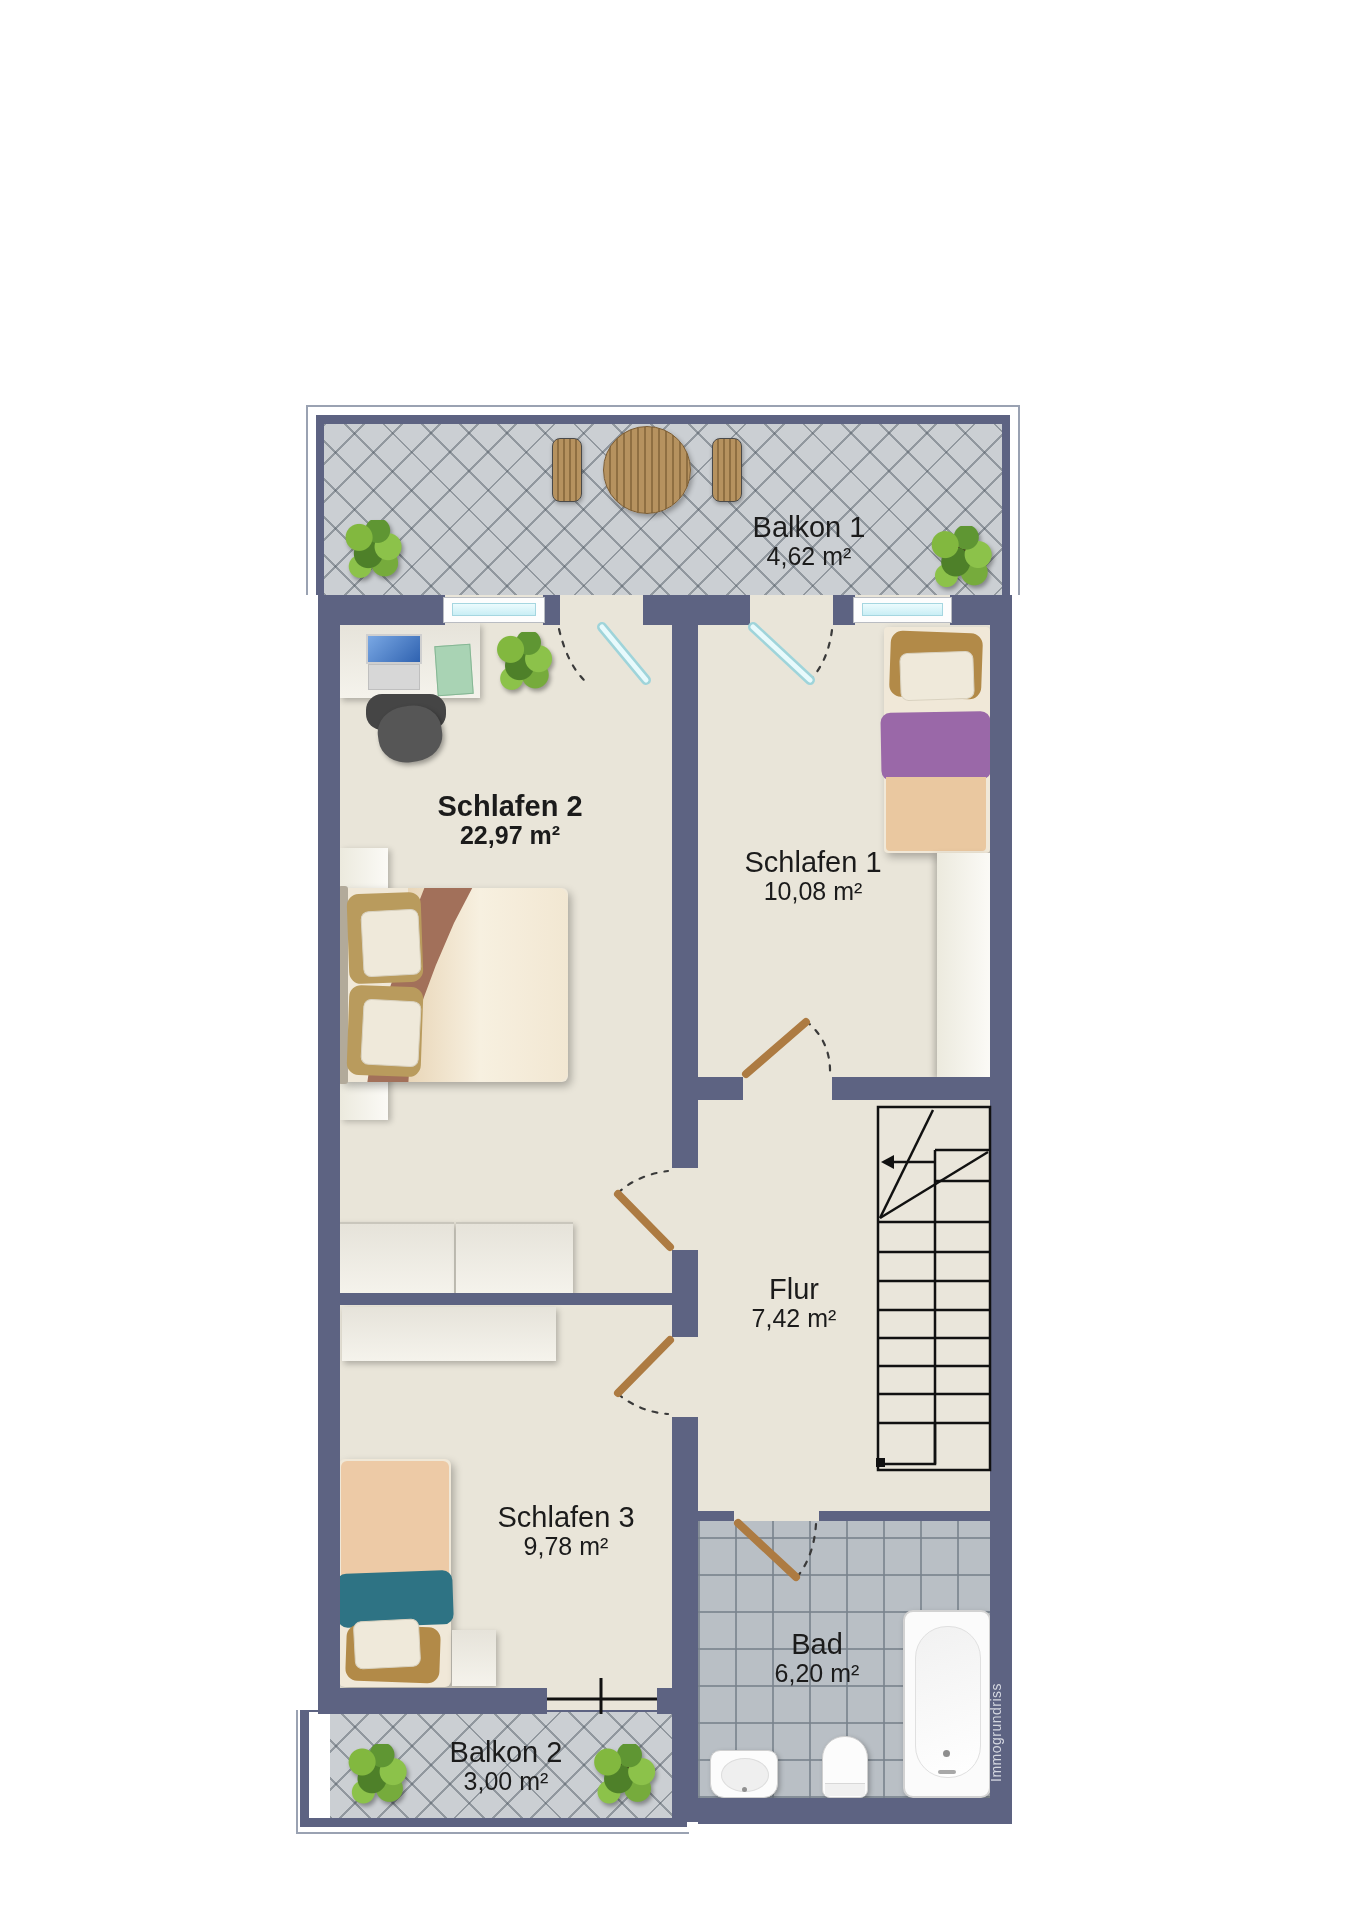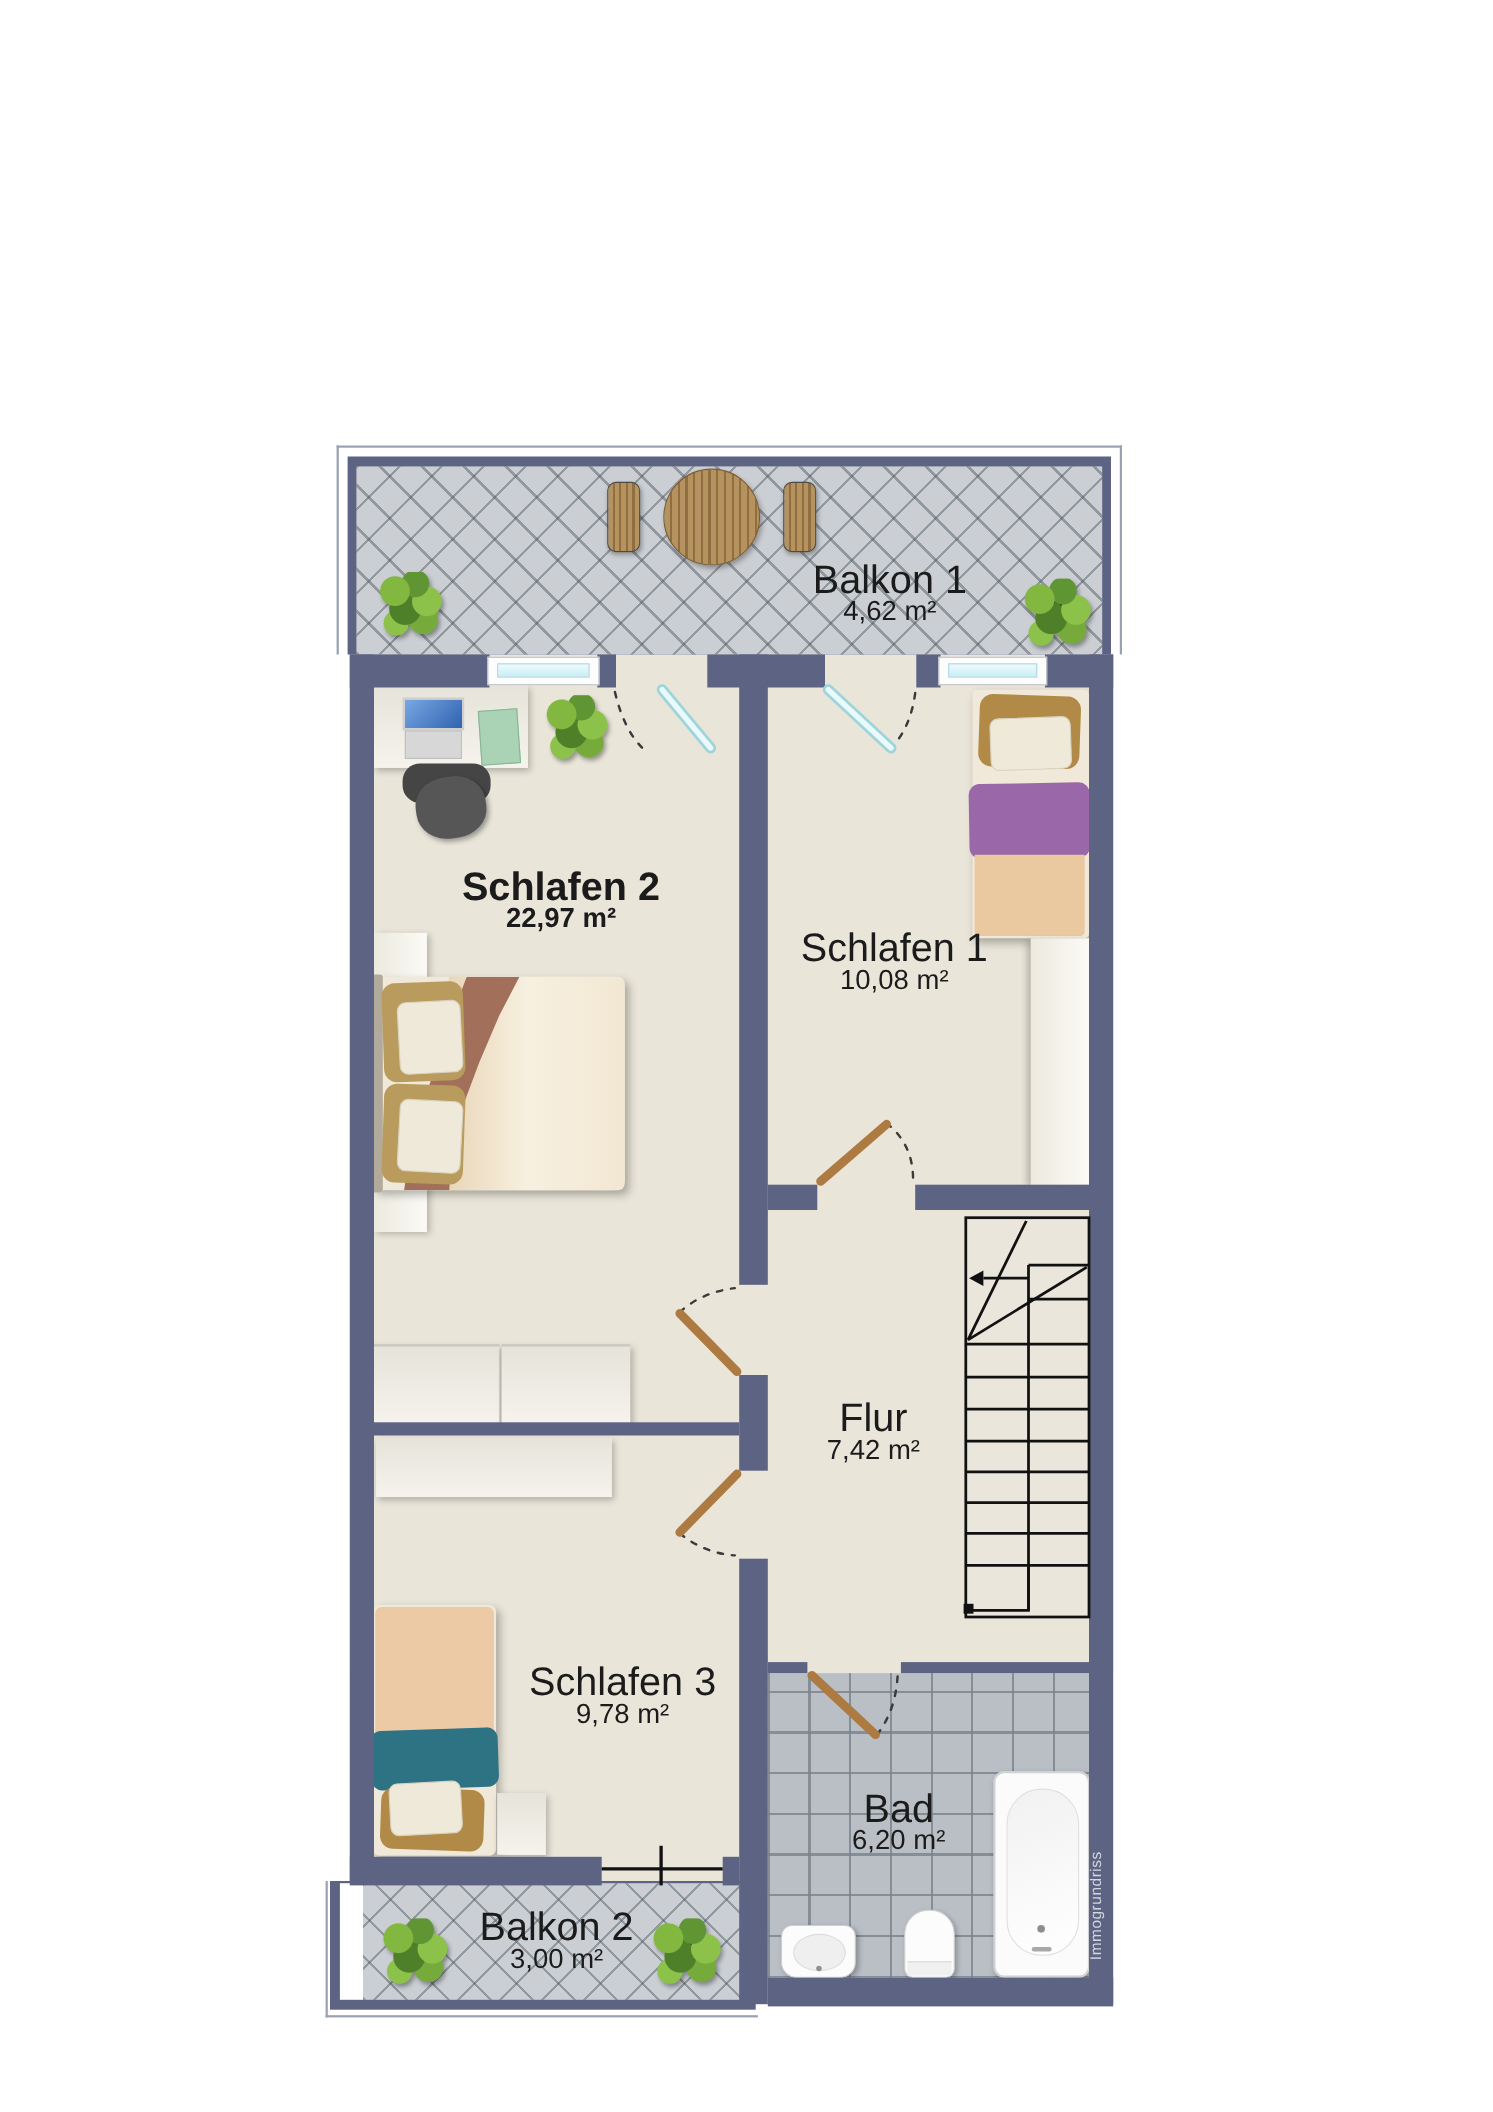--- a/index.html
+++ b/index.html
@@ -16,21 +16,21 @@
   .tiles-grid{position:absolute;background-color:#b9bfc5;
     background-image:
       repeating-linear-gradient(0deg, rgba(120,130,140,.8) 0 2px, transparent 2px 37px),
       repeating-linear-gradient(90deg, rgba(120,130,140,.8) 0 2px, transparent 2px 37px);}
   
   .win{position:absolute;background:#fdfdfd;border:1px solid #b9bcc2;box-sizing:border-box;}
   .win .glass{position:absolute;left:8px;right:8px;top:5px;bottom:6px;
       background:linear-gradient(180deg,#ecfbfd,#c9eef5);border:1px solid #a5d6e0;}
   
   .lbl{position:absolute;width:200px;text-align:center;white-space:nowrap;}
-  .lbl .name{font-size:36px;line-height:30px;}
+  .lbl .name{font-size:29px;line-height:30px;}
   .lbl .area{font-size:25px;line-height:28px;}
   
   .panel{position:absolute;background:linear-gradient(180deg,#e6e3da,#f5f3ec);
          box-shadow:2px 3px 6px rgba(0,0,0,.25);}
   .wardrobe-v{position:absolute;background:linear-gradient(90deg,#eceade,#fbfaf6);
          box-shadow:-3px 2px 6px rgba(0,0,0,.22);}
   .plant{position:absolute;}
   .plant .pot{position:absolute;left:32%;top:32%;width:42%;height:42%;background:#53361c;border-radius:50%;}
   .plant .leaves{position:absolute;left:0;top:0;right:0;bottom:0;
     background:
@@ -243,21 +243,21 @@
     <div class="area">22,97 m²</div>
   </div>
   <div class="lbl" style="left:713px;top:847px;">
     <div class="name">Schlafen 1</div>
     <div class="area">10,08 m²</div>
   </div>
   <div class="lbl" style="left:694px;top:1274px;">
     <div class="name">Flur</div>
     <div class="area">7,42 m²</div>
   </div>
-  <div class="lbl" style="left:466px;top:1502px;margin-top:12px;">
+  <div class="lbl" style="left:466px;top:1502px;">
     <div class="name">Schlafen 3</div>
     <div class="area">9,78 m²</div>
   </div>
   <div class="lbl" style="left:717px;top:1629px;">
     <div class="name">Bad</div>
     <div class="area">6,20 m²</div>
   </div>
   <div class="lbl" style="left:406px;top:1737px;">
     <div class="name">Balkon 2</div>
     <div class="area">3,00 m²</div>

